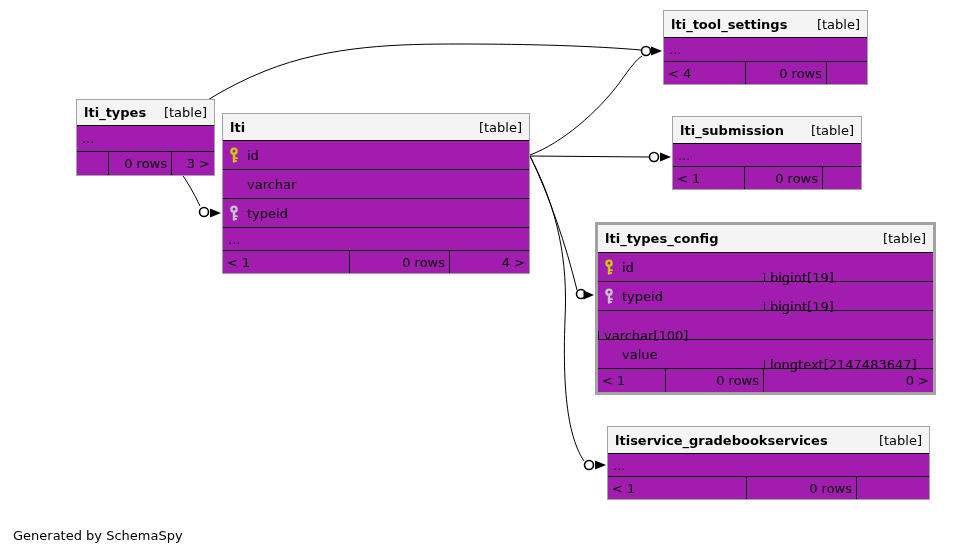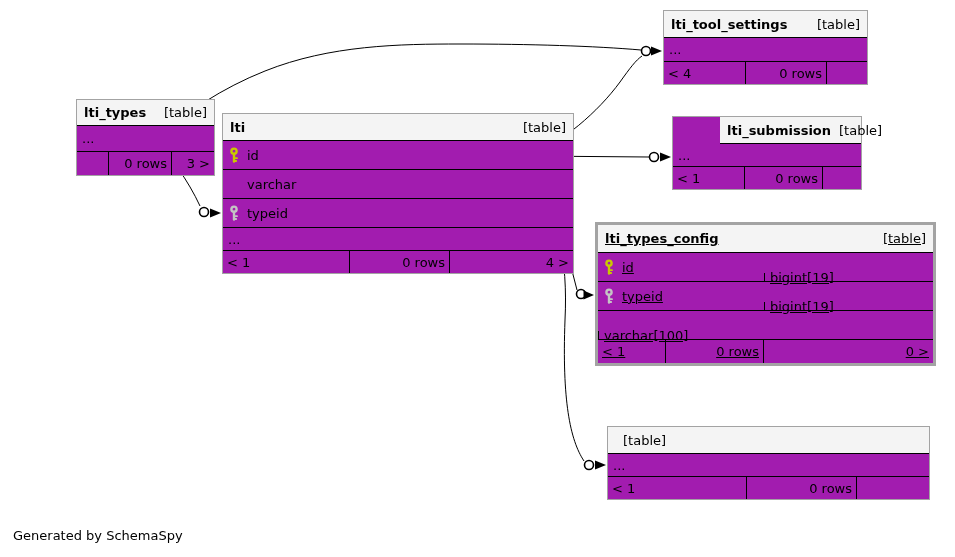--- a/index.html
+++ b/index.html
@@ -5,21 +5,21 @@
   html,body { margin:0; padding:0; background:#ffffff; }
   .canvas {
     position:relative; width:955px; height:557px; background:#ffffff;
     font-family:"DejaVu Sans", sans-serif; color:#000; overflow:hidden;
   }
   svg.edges { position:absolute; left:0; top:0; z-index:1; }
   .tbl {
     position:absolute; z-index:2; background:#a21caf;
     border:1px solid #a3a3a3; box-sizing:border-box; font-size:13px;
   }
-  .tbl.thick { border-width:3px;text-decoration:underline; }
+  .tbl.thick { border-width:3px; }
   .hdr {
     background:#f4f4f4; display:flex; justify-content:space-between;
     align-items:center; padding:0 7px; border-bottom:1px solid #000;
     box-sizing:border-box;
   }
   .hdr .nm { font-weight:bold; white-space:nowrap; }
   .hdr .tag { white-space:nowrap; margin-left:8px; }
   .row {
     display:flex; align-items:center; border-bottom:1px solid #000;
     padding:0 0 0 5px; box-sizing:border-box; white-space:nowrap;
@@ -75,21 +75,21 @@
       <span class="tag">[table]</span>
     </div>
     <div class="row" style="height:26px;">...</div>
     <div class="ftr" style="height:23px;">
       <span class="fc" style="width:31px;"></span>
       <span class="fc r" style="width:63px;">0 rows</span>
       <span class="fc r" style="flex:1;">3 &gt;</span>
     </div>
   </div>
 
-  <div class="tbl" style="left:222px;top:113px;width:352px;">
+  <div class="tbl" style="left:222px;top:113px;width:308px;">
     <div class="hdr" style="height:27px;">
       <span class="nm">lti</span>
       <span class="tag">[table]</span>
     </div>
     <div class="row" style="height:29px;">
       <span class="ksp">
         <svg width="13" height="16" viewBox="0 0 13 16">
           <g fill="none" stroke-linecap="round" stroke="#c9c900">
             <circle cx="6" cy="4.2" r="2.6" stroke-width="2.4"></circle>
             <path d="M6 7 L6 14.5" stroke-width="2.4"></path>
@@ -132,21 +132,21 @@
     </div>
     <div class="row" style="height:24px;">...</div>
     <div class="ftr" style="height:22px;">
       <span class="fc" style="width:81px;">&lt; 4</span>
       <span class="fc r" style="width:81px;">0 rows</span>
       <span class="fc r" style="flex:1;"></span>
     </div>
   </div>
 
   <div class="tbl" style="left:672px;top:116px;width:190px;">
-    <div class="hdr" style="height:27px;margin-left:47px;">
+    <div class="hdr" style="height:27px;">
       <span class="nm">lti_submission</span>
       <span class="tag">[table]</span>
     </div>
     <div class="row" style="height:23px;">...</div>
     <div class="ftr" style="height:22px;">
       <span class="fc" style="width:71px;">&lt; 1</span>
       <span class="fc r" style="width:78px;">0 rows</span>
       <span class="fc r" style="flex:1;"></span>
     </div>
   </div>
@@ -184,29 +184,37 @@
             </g>
           </svg>
         </span>
         <span>typeid</span>
       </span>
       <span class="cell-type">bigint[19]</span>
     </div>
     <div class="row" style="height:29px;padding-left:0;">
       <span class="cell-type">varchar[100]</span>
     </div>
+    <div class="row" style="height:29px;padding-left:0;">
+      <span class="cell-name" style="padding-left:5px;">
+        <span class="ksp"></span>
+        <span>value</span>
+      </span>
+      <span class="cell-type">longtext[2147483647]</span>
+    </div>
     <div class="ftr" style="height:23px;">
       <span class="fc" style="width:67px;">&lt; 1</span>
       <span class="fc r" style="width:98px;">0 rows</span>
       <span class="fc r" style="flex:1;">0 &gt;</span>
     </div>
   </div>
 
   <div class="tbl" style="left:607px;top:426px;width:323px;">
     <div class="hdr" style="height:27px;">
+      <span class="nm">ltiservice_gradebookservices</span>
       <span class="tag">[table]</span>
     </div>
     <div class="row" style="height:23px;">...</div>
     <div class="ftr" style="height:22px;">
       <span class="fc" style="width:138px;">&lt; 1</span>
       <span class="fc r" style="width:110px;">0 rows</span>
       <span class="fc r" style="flex:1;"></span>
     </div>
   </div>
 

